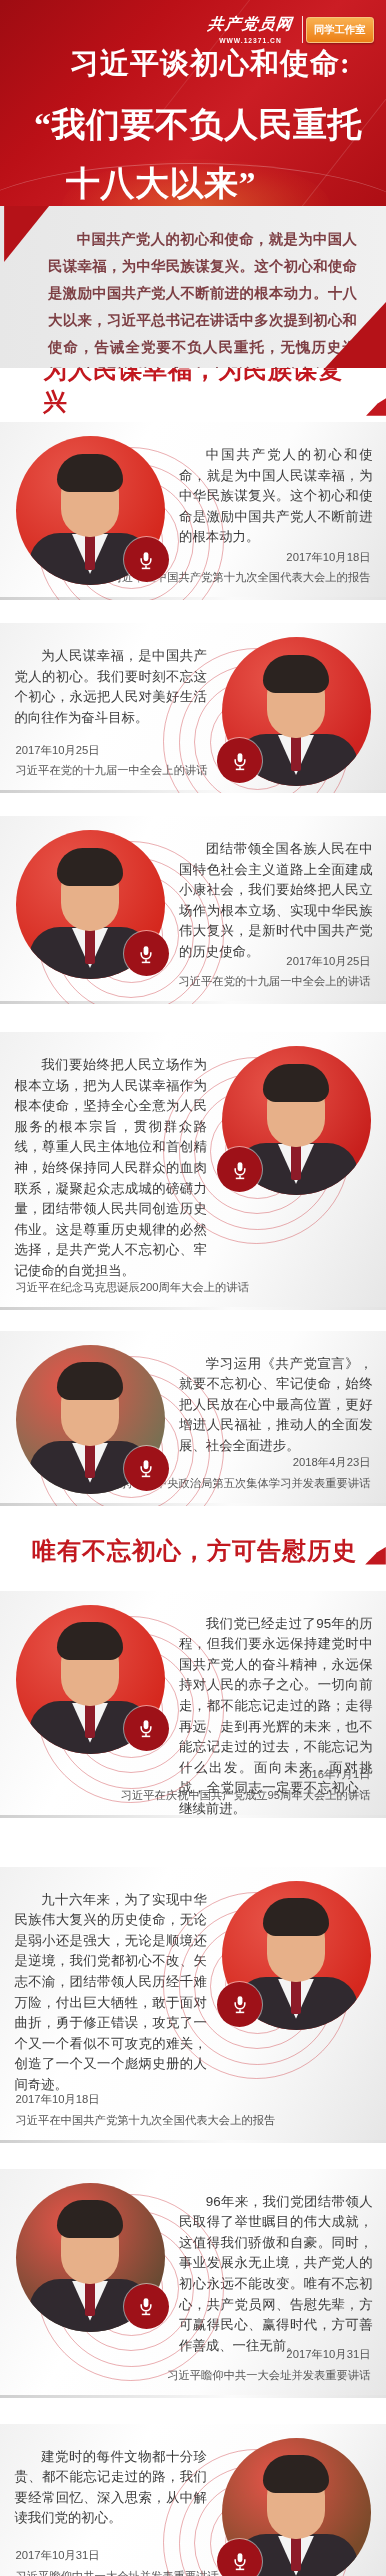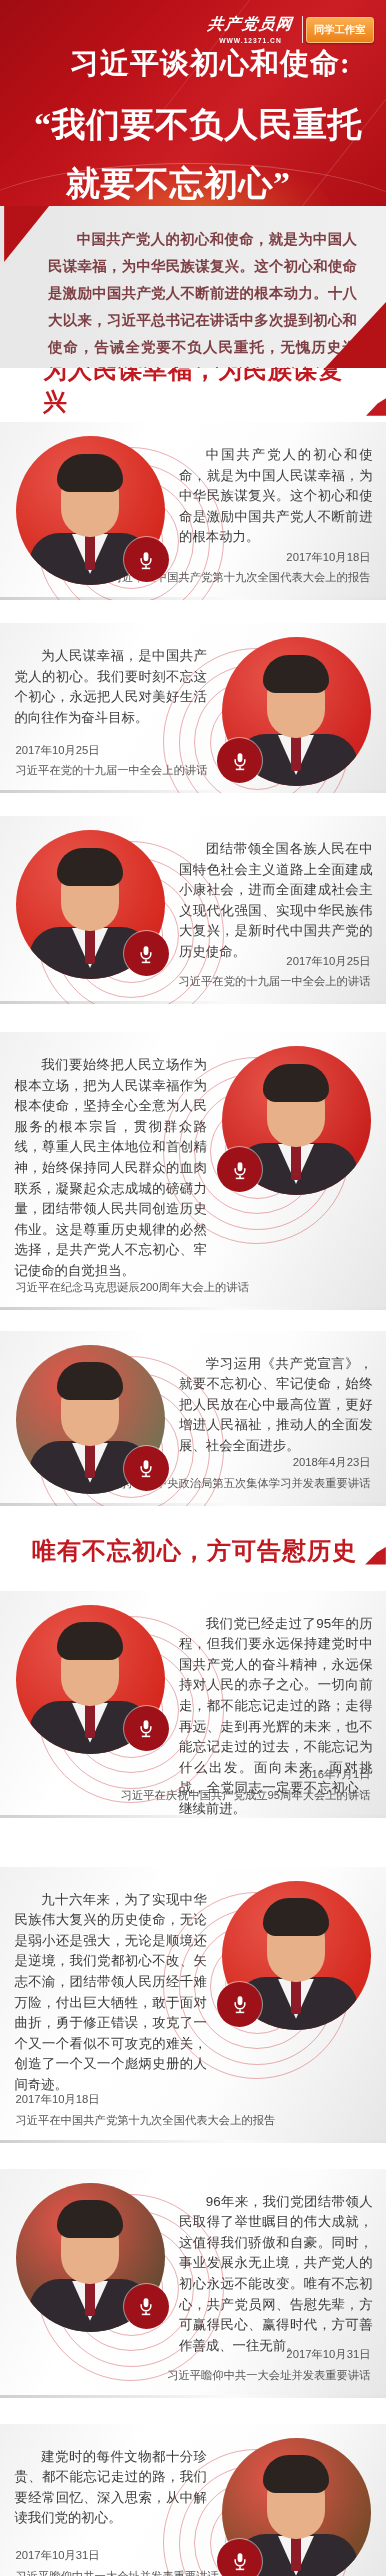--- a/index.html
+++ b/index.html
@@ -96,21 +96,21 @@
     <div class="arc"></div>
     <div class="brand">
       <div class="cal">共产党员网</div>
       <div class="url">WWW.12371.CN</div>
     </div>
     <div class="brand-divider"></div>
     <div class="badge">同学工作室</div>
     <div class="hero-title">
       <div class="l1">习近平谈初心和使命:</div>
       <div class="l2">“我们要不负人民重托</div>
-      <div class="l3">就要不忘初心”</div>
+      <div class="l3">十八大以来”</div>
     </div>
   </div>
 
   <div class="intro">
     <div class="tri-tl"></div>
     <div class="tri-br"></div>
     <p>中国共产党人的初心和使命，就是为中国人民谋幸福，为中华民族谋复兴。这个初心和使命是激励中国共产党人不断前进的根本动力。十八大以来，习近平总书记在讲话中多次提到初心和使命，告诫全党要不负人民重托，无愧历史选择，以强烈的使命感，担当起该担当的责任。共产党员网《同学》工作室和你一起学习。</p>
   </div>
 
   <div id="content">
@@ -209,21 +209,21 @@
          <div class="mic">
             <svg width="24" height="24" viewBox="0 0 40 40">
               <rect x="16" y="7" width="8" height="15" rx="4" fill="#fff"></rect>
               <path d="M12 17 v3 a8 8 0 0 0 16 0 v-3" stroke="#fff" stroke-width="2.6" fill="none"></path>
               <line x1="20" y1="29" x2="20" y2="34" stroke="#fff" stroke-width="2.6"></line>
               <line x1="13" y1="34" x2="27" y2="34" stroke="#fff" stroke-width="2.6"></line>
             </svg>
           </div>
        </div>
        <div class="quote">
-          <p>团结带领全国各族人民在中国特色社会主义道路上全面建成小康社会，进而全面建成社会主义现代化强国、实现中华民族伟大复兴，是新时代中国共产党的历史使命。</p>
+          <p>团结带领全国各族人民在中国特色社会主义道路上全面建成小康社会，我们要始终把人民立场作为根本立场、实现中华民族伟大复兴，是新时代中国共产党的历史使命。</p>
         </div>
        <div class="meta">
          <div class="date">2017年10月25日</div>
          <div class="src">习近平在党的十九届一中全会上的讲话</div>
        </div>
       </div>
       <div class="card pright" style="height: 278px; margin-bottom: 20.6px;">
         <div class="waves">
           <i style="width:62px;height:62px;left:-31px;top:-31px"></i>
           <i style="width:93px;height:93px;left:-46px;top:-46px"></i>

